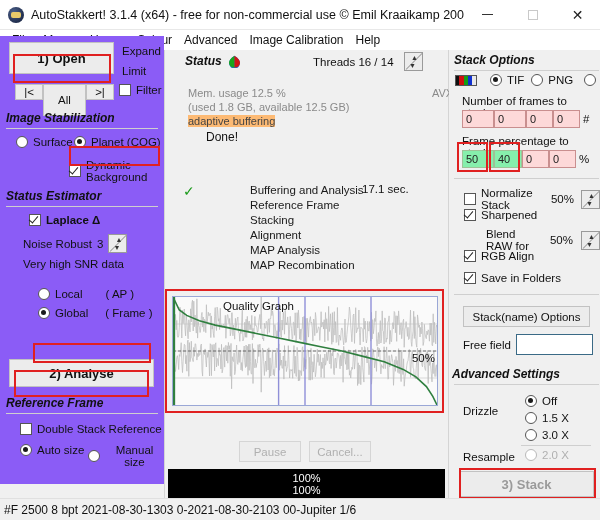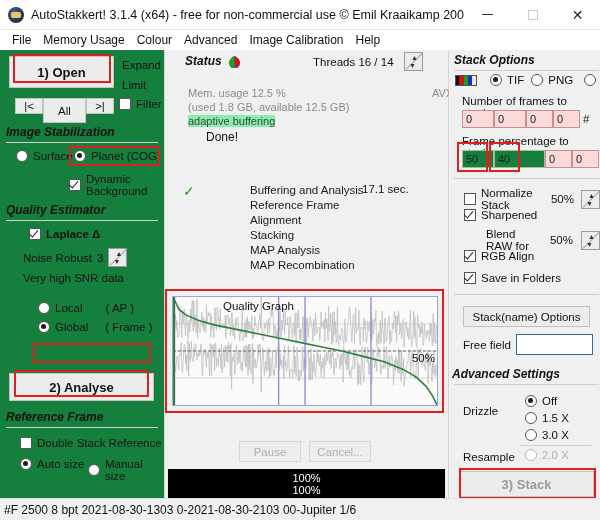--- a/index.html
+++ b/index.html
@@ -114,27 +114,27 @@
     width: 23px; height: 1px; background: #9a9a9a;
     transform: rotate(-45deg); transform-origin: left center;
   }
   .sp-up, .sp-dn {
     position: absolute; font-size: 7px; line-height: 7px; color: #333;
   }
   .sp-up { right: 4px; top: 1px; }
   .sp-dn { left: 4px; bottom: 1px; }
 
   
-  .panel-left { position: absolute; left: 0; top: 50px; width: 164px; height: 448px; background: #15803d; }
+  .panel-left { position: absolute; left: 0; top: 36px; width: 164px; height: 448px; background: #8b5cf6; }
   .vsep { position: absolute; width: 1px; background: #d4d4d4; }
 
   
   .panel-center { position: absolute; left: 165px; top: 50px; width: 283px; height: 448px; background: #f0f0f0; }
   .status-sub { font-size: 11px; color: #8a8a8a; }
-  .hl { background: #86efac; color: #444; text-align: center; }
+  .hl { background: #fdba74; color: #444; text-align: center; }
   .steplist div { font-size: 11.5px; color: #1a1a1a; line-height: 15px; padding-left: 43px; }
 
   
   #qgraph {
     position: absolute; left: 172px; top: 296px; width: 266px; height: 110px;
     background: #fafafa; border: 1px solid #9aa7d6;
   }
   .qg-title {
     position: absolute; left: 50px; top: 3px; font-size: 11.5px; color: #111;
     z-index: 5;
@@ -148,21 +148,21 @@
     display: flex; flex-direction: column; align-items: center; justify-content: center;
     font-size: 11px;
   }
 
   
   .panel-right { position: absolute; left: 449px; top: 50px; width: 151px; height: 448px; background: #f0f0f0; }
   .numfield {
     height: 18px; border: 1px solid #c98f8f; background: #fdd9d9;
     font-size: 11px; color: #222; display: flex; align-items: center; padding-left: 3px;
   }
-  .numfield.green { background: #15803d; border-color: #9ec297; }
+  .numfield.green { background: #86efac; border-color: #9ec297; }
   .swatch {
     width: 22px; height: 11px; flex: none;
     background: linear-gradient(to right,#111 0 16%, #d01010 16% 38%, #15a015 38% 60%, #1030d0 60% 82%, #e8e8e8 82% 100%);
     border: 1px solid #555;
   }
   .freefield {
     height: 21px; border: 1.5px solid #3a6a86; background: #fff;
   }
 
   
@@ -206,21 +206,21 @@
   <div class="vsep" style="left:164px; top:50px; height:448px;"></div>
   <div class="vsep" style="left:448px; top:50px; height:448px;"></div>
 
   <div class="panel-left">
 
     <div class="btn strong" style="position:absolute; left:9px; top:6px; width:105px; height:32px;">1) Open</div>
     <div style="position:absolute; left:122px; top:9px;" class="lbl">Expand</div>
     <div style="position:absolute; left:122px; top:29px;" class="lbl">Limit</div>
 
     <div class="btn" style="position:absolute; left:15px; top:48px; width:28px; height:16px;">|&lt;</div>
-    <div class="btn" style="position:absolute; left:43px; top:48px; width:43px; height:25px;">All</div>
+    <div class="btn" style="position:absolute; left:43px; top:48px; width:43px; height:32px;">All</div>
     <div class="btn" style="position:absolute; left:86px; top:48px; width:28px; height:16px;">&gt;|</div>
     <div class="row" style="position:absolute; left:119px; top:48px;">
       <span class="check"></span>
       <span class="lbl">Filter</span>
     </div>
 
     <div class="grouphdr" style="position:absolute; left:6px; top:75px;">Image Stabilization</div>
     <div class="hr" style="position:absolute; left:6px; top:92px; width:152px;"></div>
 
     <div class="row" style="position:absolute; left:16px; top:100px;">
@@ -229,21 +229,21 @@
     </div>
     <div class="row" style="position:absolute; left:74px; top:100px;">
       <span class="radio on"></span>
       <span class="lbl">Planet (COG)</span>
     </div>
     <div class="row" style="position:absolute; left:25px; top:123px;padding-left:44px;">
       <span class="check on"></span>
       <span class="lbl">Dynamic Background</span>
     </div>
 
-    <div class="grouphdr" style="position:absolute; left:6px; top:153px;">Quality Estimator</div>
+    <div class="grouphdr" style="position:absolute; left:6px; top:153px;">Status Estimator</div>
     <div class="hr" style="position:absolute; left:6px; top:170px; width:152px;"></div>
 
     <div class="row" style="position:absolute; left:29px; top:178px;">
       <span class="check on"></span>
       <span class="lbl" style="font-weight:700;">Laplace Δ</span>
     </div>
     <div class="row" style="position:absolute; left:23px; top:198px;">
       <span class="lbl">Noise Robust</span>
       <span class="lbl">3</span>
       <span class="spinbox">
@@ -270,21 +270,21 @@
     <div class="hr" style="position:absolute; left:6px; top:377px; width:152px;"></div>
 
     <div class="row" style="position:absolute; left:20px; top:387px;">
       <span class="check"></span>
       <span class="lbl">Double Stack Reference</span>
     </div>
     <div class="row" style="position:absolute; left:20px; top:408px;">
       <span class="radio on"></span>
       <span class="lbl">Auto size</span>
     </div>
-    <div class="row" style="position:absolute; left:88px; top:408px;">
+    <div class="row" style="position:absolute; left:88px; top:408px;text-align:center;">
       <span class="radio"></span>
       <span class="lbl">Manual size</span>
     </div>
   </div>
 
   <div class="panel-center">
 
     <div class="grouphdr" style="position:absolute; left:20px; top:4px;text-align:center;">Status</div>
     <div style="position:absolute; left:63px; top:5px; width:13px; height:13px;">
       <svg width="13" height="13" viewBox="0 0 13 13" aria-hidden="true">
@@ -302,22 +302,22 @@
     <div class="status-sub" style="position:absolute; left:23px; top:37px;">Mem. usage 12.5 %</div>
     <div class="status-sub" style="position:absolute; left:23px; top:51px;">(used 1.8 GB, available 12.5 GB)</div>
     <div class="status-sub hl" style="position:absolute; left:23px; top:65px;">adaptive buffering</div>
     <div style="position:absolute; left:41px; top:80px; font-size:12px; color:#111;">Done!</div>
     <div class="status-sub" style="position:absolute; left:231px; top:37px;margin-left:36px;">AVX2</div>
 
     <div style="position:absolute; left:18px; top:134px; color:#1a9a1a; font-size:14px; line-height:14px;">✓</div>
     <div class="steplist" style="position:absolute; left:42px; top:133px;">
       <div>Buffering and Analysis</div>
       <div>Reference Frame</div>
+      <div>Stacking</div>
       <div>Alignment</div>
-      <div>Stacking</div>
       <div>MAP Analysis</div>
       <div>MAP Recombination</div>
     </div>
     <div class="lbl" style="position:absolute; left:197px; top:133px;">17.1 sec.</div>
   </div>
 
   <div id="qgraph">
     <div class="qg-title">Quality Graph</div>
     <div class="qg-50">50%</div>
     <svg id="qg-svg" width="264" height="108" viewBox="0 0 264 108" preserveAspectRatio="none">
@@ -370,21 +370,21 @@
       <div class="numfield" style="width:32px;">0</div>
       <div class="numfield" style="width:32px;">0</div>
       <div class="numfield" style="width:27px;">0</div>
       <div class="numfield" style="width:27px;">0</div>
       <div class="lbl" style="margin-left:3px; align-self:center;">#</div>
     </div>
 
     <div class="lbl" style="position:absolute; left:13px; top:85px;">Frame percentage to stack:</div>
     <div style="position:absolute; left:13px; top:100px; display:flex;">
       <div class="numfield green" style="width:32px;">50</div>
-      <div class="numfield green" style="width:51px;text-align:right;">40</div>
+      <div class="numfield green" style="width:28px;text-align:right;">40</div>
       <div class="numfield" style="width:27px;">0</div>
       <div class="numfield" style="width:27px;">0</div>
       <div class="lbl" style="margin-left:3px; align-self:center;">%</div>
     </div>
 
     <div class="hr" style="position:absolute; left:5px; top:128px; width:145px;"></div>
 
     <div class="row" style="position:absolute; left:15px; top:137px;">
       <span class="check"></span>
       <span class="lbl">Normalize Stack</span>

